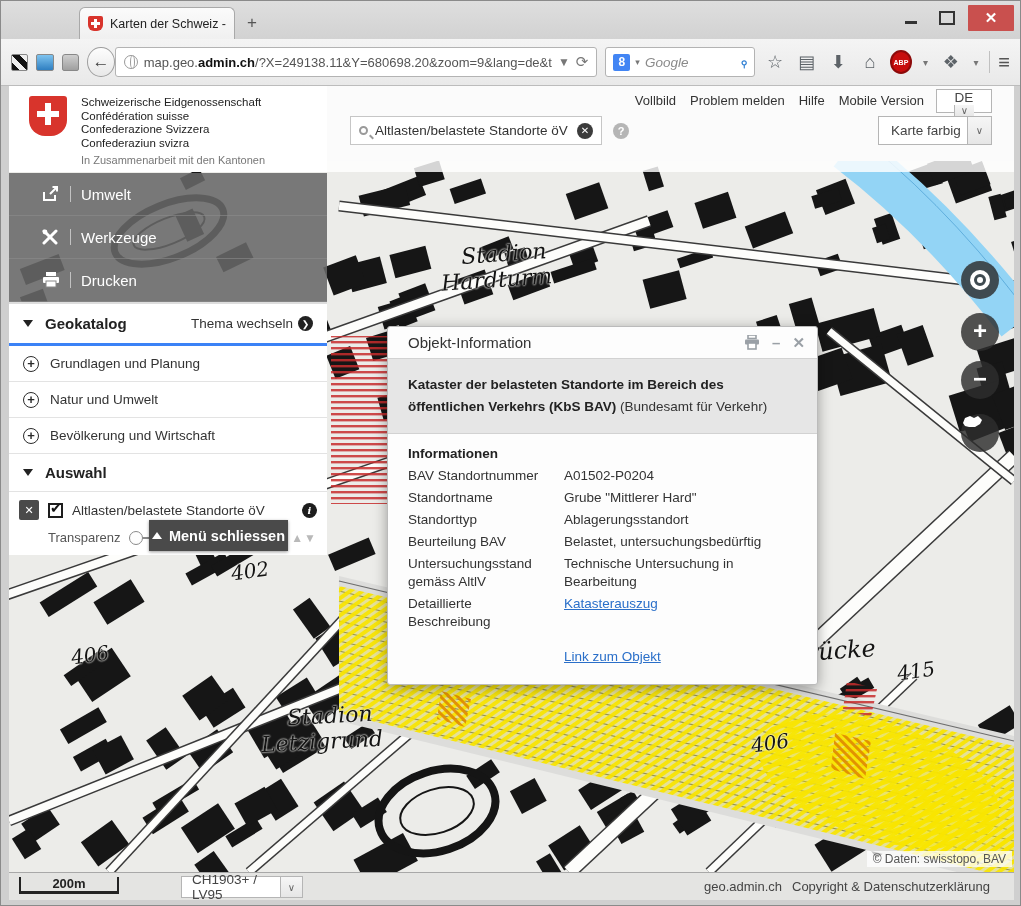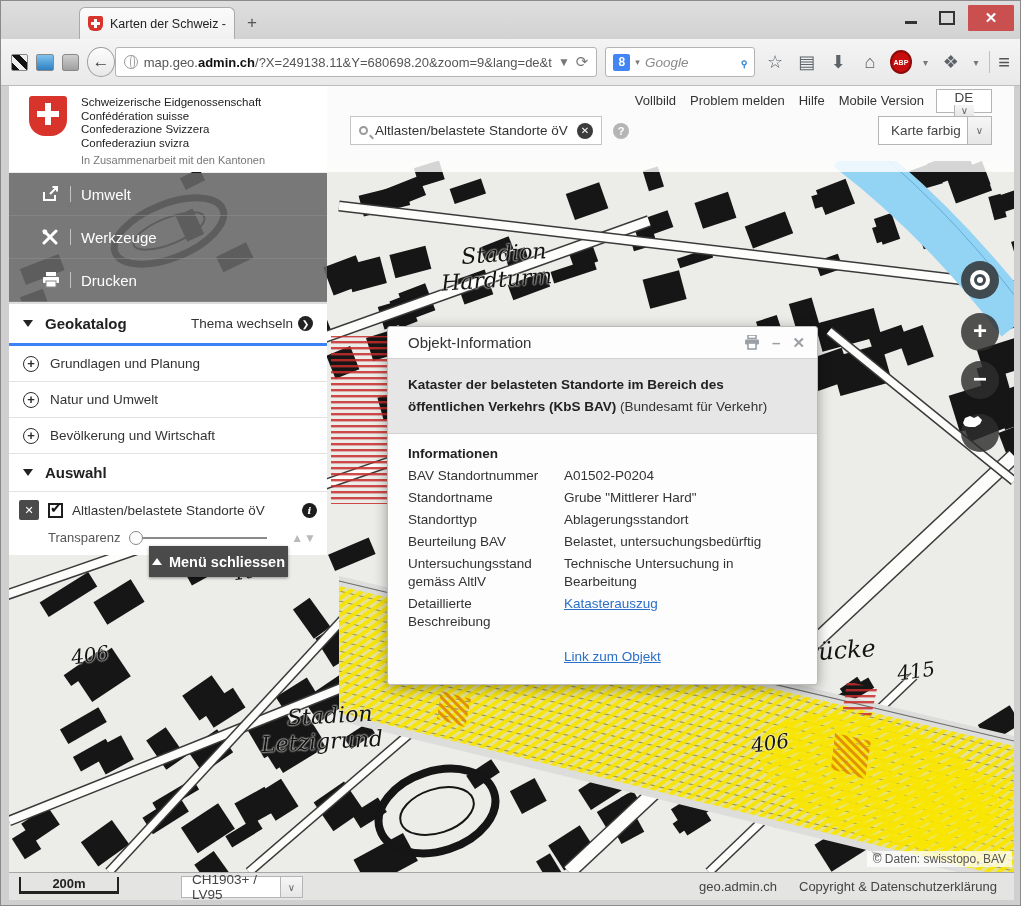--- a/index.html
+++ b/index.html
@@ -128,21 +128,21 @@
   .layer-lbl { font-size:13.5px; color:#333; flex:1; }
   .infoi { width:15px; height:15px; background:#1d1d1d; border-radius:50%; color:#fff; font-size:10px; font-weight:bold;
     font-family:"DejaVu Serif",serif; display:flex; align-items:center; justify-content:center; font-style:italic; }
   .transp-row { display:flex; align-items:center; margin-top:10px; padding-left:29px; gap:8px; }
   .transp-lbl { font-size:13px; color:#555; }
   .slider { position:relative; width:138px; height:14px; }
   .slider .track { position:absolute; left:0; right:0; top:6px; height:2px; background:#8a8a8a; }
   .slider .knob { position:absolute; left:0; top:0; width:14px; height:14px; background:#fdfdfd;
     border:1.5px solid #8a8a8a; border-radius:50%; }
   .updown { margin-left:auto; color:#b9b9b9; font-size:12px; letter-spacing:1px; }
-  .menu-close { position:absolute; left:140px; top:460px; width:139px; height:31px; background:#4a4a4a;
+  .menu-close { position:absolute; left:140px; top:434px; width:139px; height:31px; background:#4a4a4a;
     color:#fff; font-size:14.5px; font-weight:bold; display:flex; align-items:center; justify-content:center; gap:7px;
     box-shadow:0 1px 3px rgba(0,0,0,.4); }
   .menu-close .up { width:0; height:0; border-left:5px solid transparent; border-right:5px solid transparent;
     border-bottom:7px solid #fff; }
   
   .popup { position:absolute; left:378px; top:240px; width:431px; background:#fdfdfd; border:1px solid #bbb;
     border-radius:3px; box-shadow:0 3px 14px rgba(0,0,0,.35); }
   .pop-head { height:31px; display:flex; align-items:center; padding:0 12px 0 20px; }
   .pop-title { font-size:15px; color:#333; flex:1; }
   .pop-icons { display:flex; align-items:center; gap:12px; color:#9aa0a6; }
@@ -169,21 +169,21 @@
   .locate:before { content:""; position:absolute; left:3px; top:3px; width:6px; height:6px; background:#fff; border-radius:50%; }
   
   .footer { position:absolute; left:0; top:786px; width:1005px; height:28px; background:rgba(228,228,226,.95);
     border-top:1px solid #a8a8a8; font-size:13px; color:#444; }
   .scalebar { position:absolute; left:10px; top:4px; width:100px; height:17px;
     border-left:2px solid #222; border-right:2px solid #222; border-bottom:3px solid #222;
     text-align:center; font-size:13px; font-weight:bold; color:#222; line-height:14px; }
   .proj { left:172px; top:3px; width:122px; height:22px; position:absolute; }
   .proj .lbl { flex:1; padding-left:10px; }
   .proj .chevbox { width:22px; }
-  .flinks { position:absolute; right:17px; top:6px; display:flex; gap:22px;margin-left:36px; }
+  .flinks { position:absolute; right:24px; top:6px; display:flex; gap:10px;margin-left:36px; }
   .cursor-arrow { position:absolute; left:608px; top:472px; width:0; height:0;
     border-left:7px solid #111; border-bottom:13px solid transparent; border-top:3px solid transparent;
     filter:drop-shadow(0 0 1px #fff); transform:rotate(-18deg); }
 </style>
 </head>
 <body>
 
 <div class="titlebar">
   <div class="tab">
     <span class="swiss-fav"></span>

